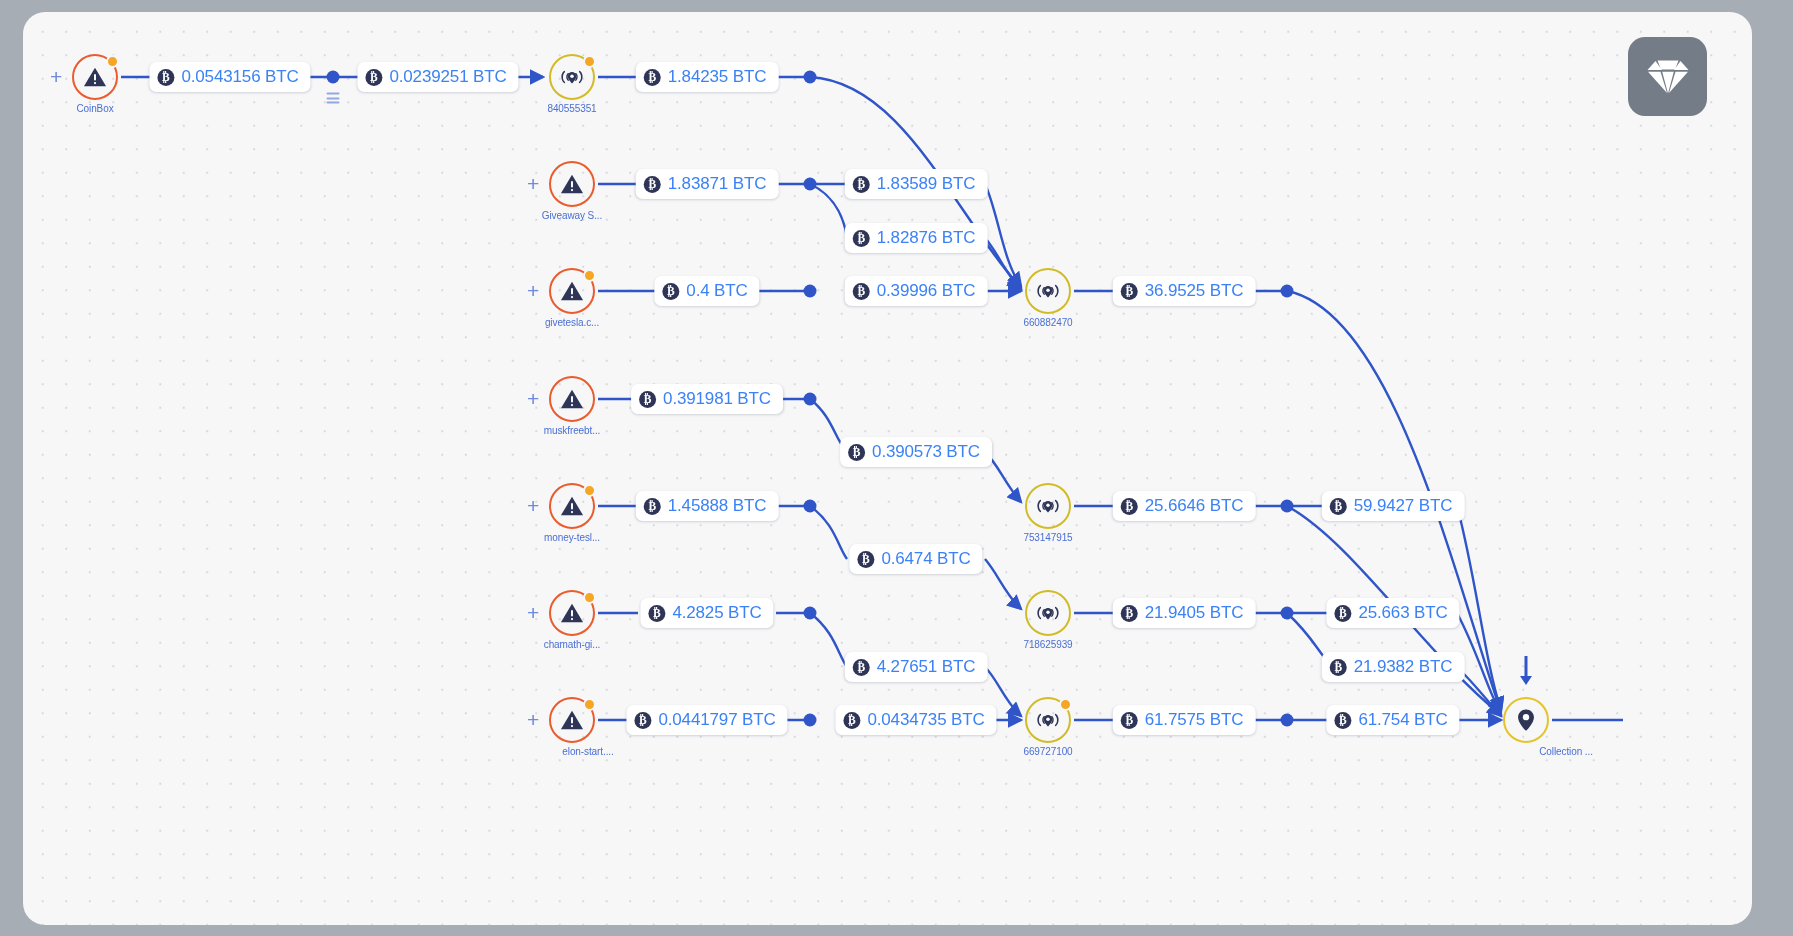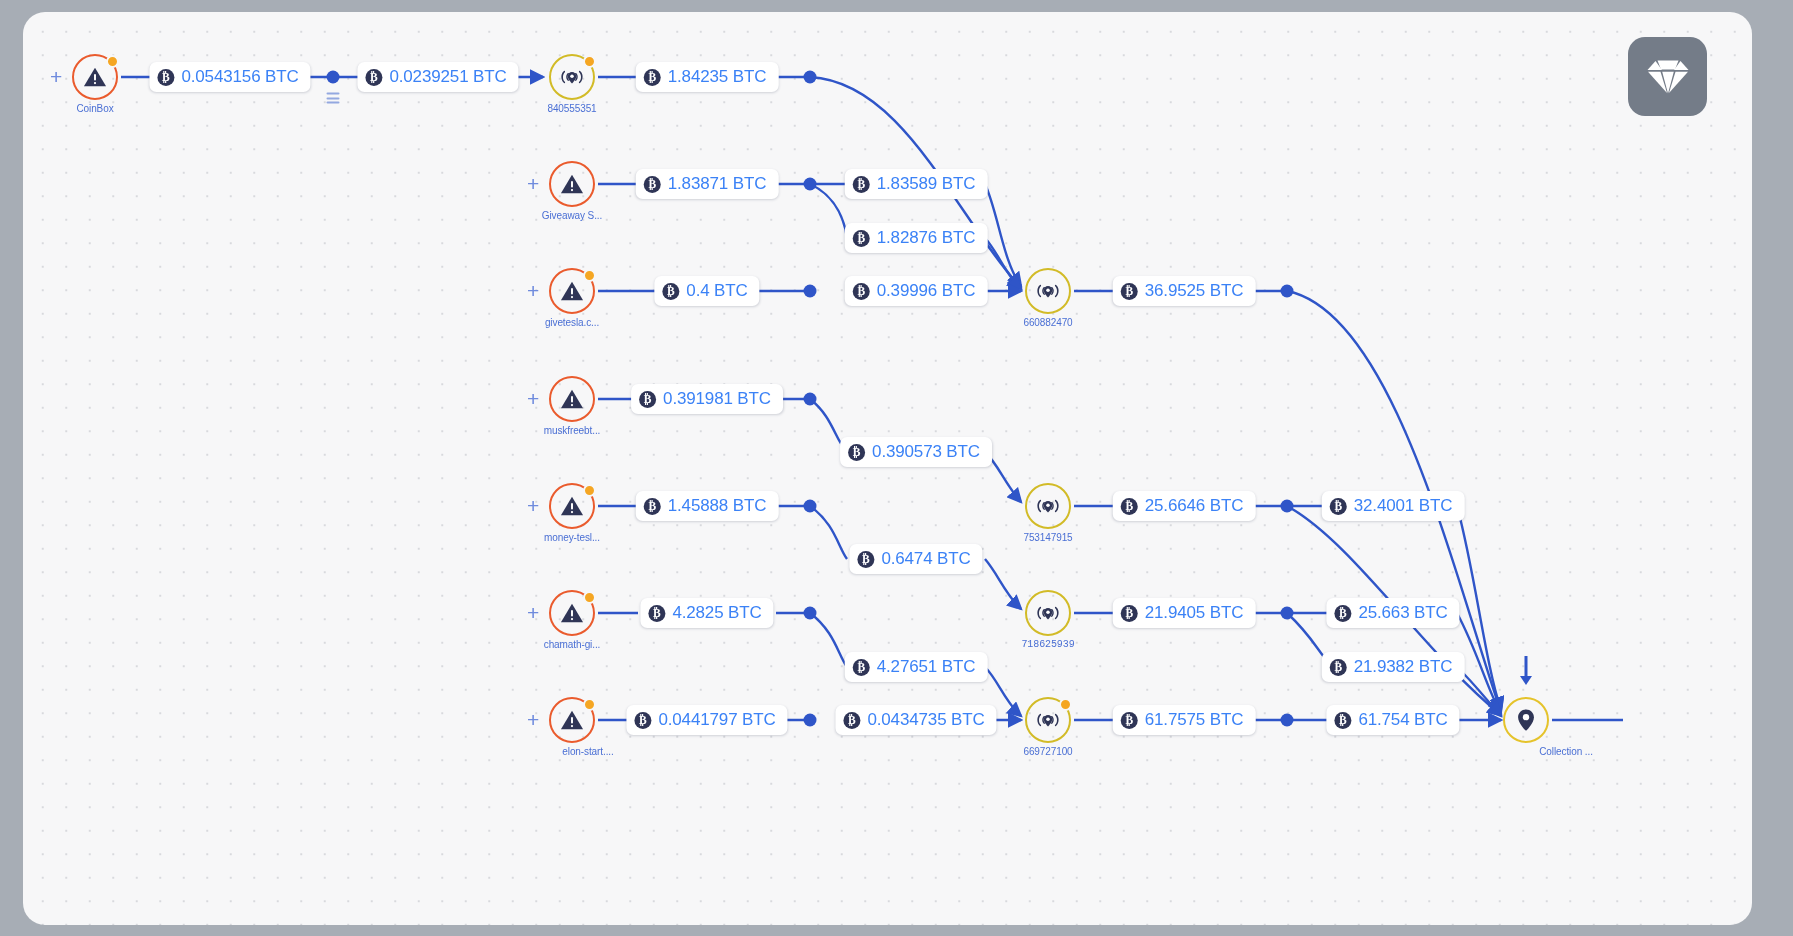--- a/index.html
+++ b/index.html
@@ -331,21 +331,21 @@
         <div class="node wallet" style="left: 1002px; top: 578px;">
           <svg class="glyph" viewBox="0 0 28 24">
             <path d="M5.4 5.6 C1.6 8.2 1.6 15.4 5.4 18.4 C6.3 19.1 7.0 18.0 6.3 17.2 C3.6 14.6 3.6 9.4 6.3 6.8 C7.0 6.0 6.3 4.9 5.4 5.6 Z" fill="#2f3556"></path>
             <path d="M22.6 5.6 C21.7 4.9 21.0 6.0 21.7 6.8 C24.4 9.4 24.4 14.6 21.7 17.2 C21.0 18.0 21.7 19.1 22.6 18.4 C26.4 15.4 26.4 8.2 22.6 5.6 Z" fill="#2f3556"></path>
             <path d="M9.6 7.8 C7.2 9.6 7.2 14.2 9.6 16.1 C10.4 16.7 11.1 15.6 10.5 14.9 C8.9 13.2 8.9 10.6 10.5 8.9 C11.1 8.2 10.4 7.2 9.6 7.8 Z" fill="#2f3556"></path>
             <path d="M18.4 7.8 C17.6 7.2 16.9 8.2 17.5 8.9 C19.1 10.6 19.1 13.2 17.5 14.9 C16.9 15.6 17.6 16.7 18.4 16.1 C20.8 14.2 20.8 9.6 18.4 7.8 Z" fill="#2f3556"></path>
             <path d="M14 6.6 C11.4 6.6 9.4 8.7 9.4 11.3 C9.4 14.3 13 18.0 13.6 18.6 C13.8 18.8 14.2 18.8 14.4 18.6 C15.0 18.0 18.6 14.3 18.6 11.3 C18.6 8.7 16.6 6.6 14 6.6 Z" fill="#2f3556"></path>
             <circle cx="14" cy="11.2" r="1.9" fill="#ffffff"></circle>
           </svg>
         </div>
-        <div class="node-label" style="left: 1025px; top: 627px; font-family: Liberation Mono, monospace;">718625939</div>
+        <div class="node-label" style="left: 1025px; top: 627px;">718625939</div>
         <div class="node" style="left: 526px; top: 685px;">
           <svg class="glyph" viewBox="0 0 24 24">
             <path d="M12 3.4 L22.2 20.6 L1.8 20.6 Z" fill="#2f3556"></path>
             <rect x="11.1" y="9.2" width="1.8" height="6.1" rx="0.9" fill="#ffffff"></rect>
             <circle cx="12" cy="17.6" r="1.05" fill="#ffffff"></circle>
           </svg>
           <span class="badge"></span>
         </div>
         <div class="node-label" style="left: 565px; top: 734px;">elon-start....</div>
         <span class="plus" style="left: 504px; top: 697px;">+</span>
@@ -417,21 +417,21 @@
         <div class="pill" style="left: 684px; top: 494px;">
           <span class="btc-ico">₿</span>
           <span class="amt">1.45888 BTC</span>
         </div>
         <div class="pill" style="left: 1161px; top: 494px;">
           <span class="btc-ico">₿</span>
           <span class="amt">25.6646 BTC</span>
         </div>
         <div class="pill" style="left: 1370px; top: 494px;">
           <span class="btc-ico">₿</span>
-          <span class="amt">32.4001 BTC</span>
+          <span class="amt">59.9427 BTC</span>
         </div>
         <div class="pill" style="left: 893px; top: 547px;">
           <span class="btc-ico">₿</span>
           <span class="amt">0.6474 BTC</span>
         </div>
         <div class="pill" style="left: 684px; top: 601px;">
           <span class="btc-ico">₿</span>
           <span class="amt">4.2825 BTC</span>
         </div>
         <div class="pill" style="left: 1161px; top: 601px;">

